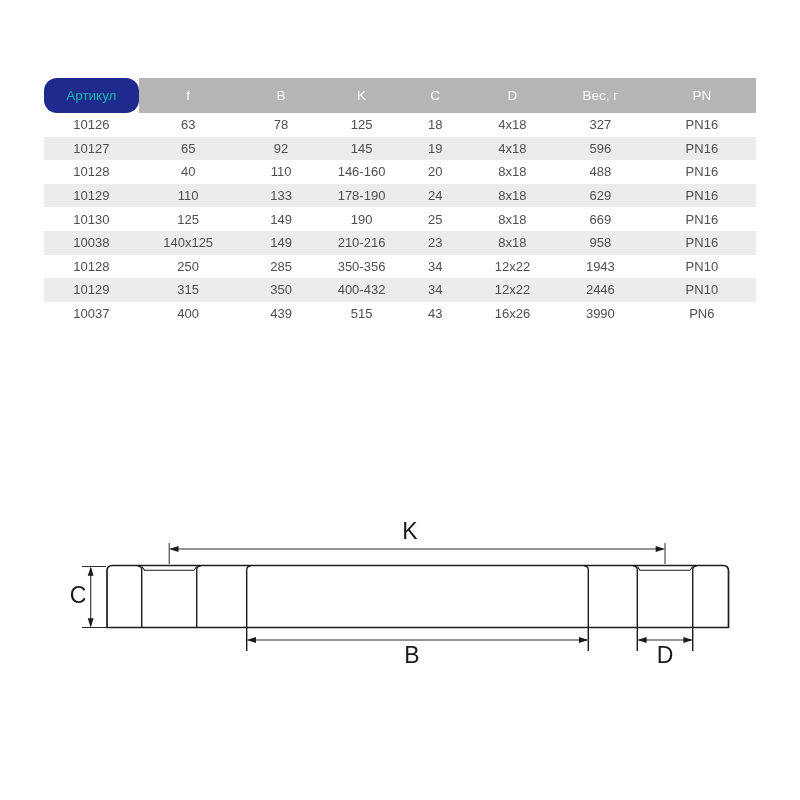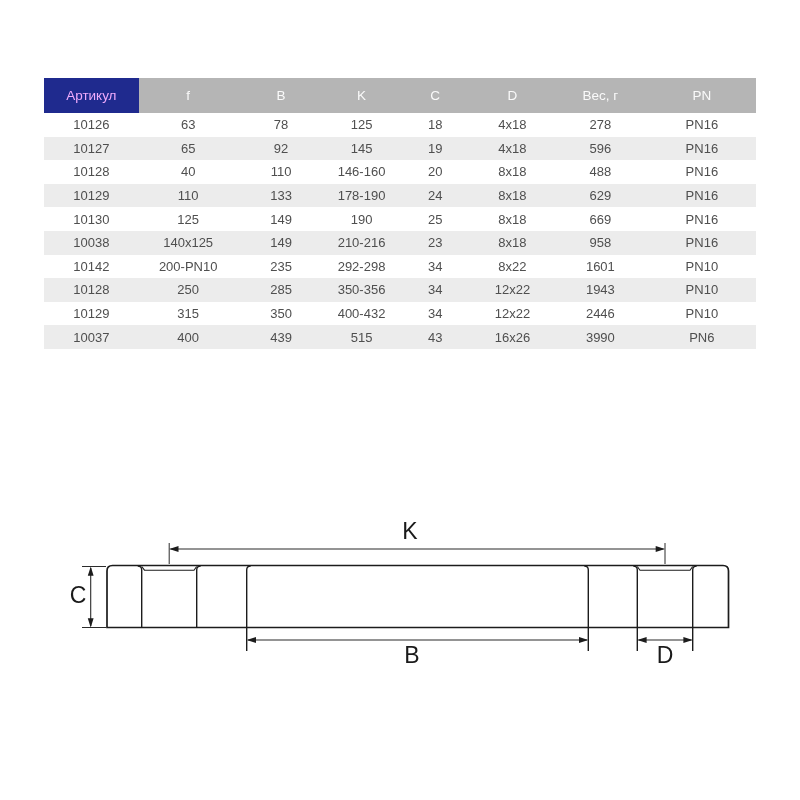--- a/index.html
+++ b/index.html
@@ -32,21 +32,22 @@
     background: var(--header-gray, #b5b5b5);
     color: #fafafa;
     font-size: 13.5px;
     font-weight: 400;
     text-align: center;
     vertical-align: middle;
     padding: 0;
   }
   table.spec th.accent {
     background: var(--header-accent, #1f2a8e);
-    color: #f0abfc;
+    color: #14b8a6;
+    border-radius: 13px;
   }
   table.spec td {
     height: 23.6px;
     text-align: center;
     vertical-align: middle;
     font-size: 13px;
     color: #4f4f4f;
     padding: 0;
     white-space: nowrap;
   }
@@ -106,21 +107,21 @@
         </tr>
       </thead>
       <tbody>
           <tr>
             <td>10126</td>
             <td>63</td>
             <td>78</td>
             <td>125</td>
             <td>18</td>
             <td>4x18</td>
-            <td>278</td>
+            <td>327</td>
             <td>PN16</td>
           </tr>
           <tr>
             <td>10127</td>
             <td>65</td>
             <td>92</td>
             <td>145</td>
             <td>19</td>
             <td>4x18</td>
             <td>596</td>
@@ -158,30 +159,20 @@
           </tr>
           <tr>
             <td>10038</td>
             <td>140x125</td>
             <td>149</td>
             <td>210-216</td>
             <td>23</td>
             <td>8x18</td>
             <td>958</td>
             <td>PN16</td>
-          </tr>
-          <tr>
-            <td>10142</td>
-            <td>200-PN10</td>
-            <td>235</td>
-            <td>292-298</td>
-            <td>34</td>
-            <td>8x22</td>
-            <td>1601</td>
-            <td>PN10</td>
           </tr>
           <tr>
             <td>10128</td>
             <td>250</td>
             <td>285</td>
             <td>350-356</td>
             <td>34</td>
             <td>12x22</td>
             <td>1943</td>
             <td>PN10</td>

